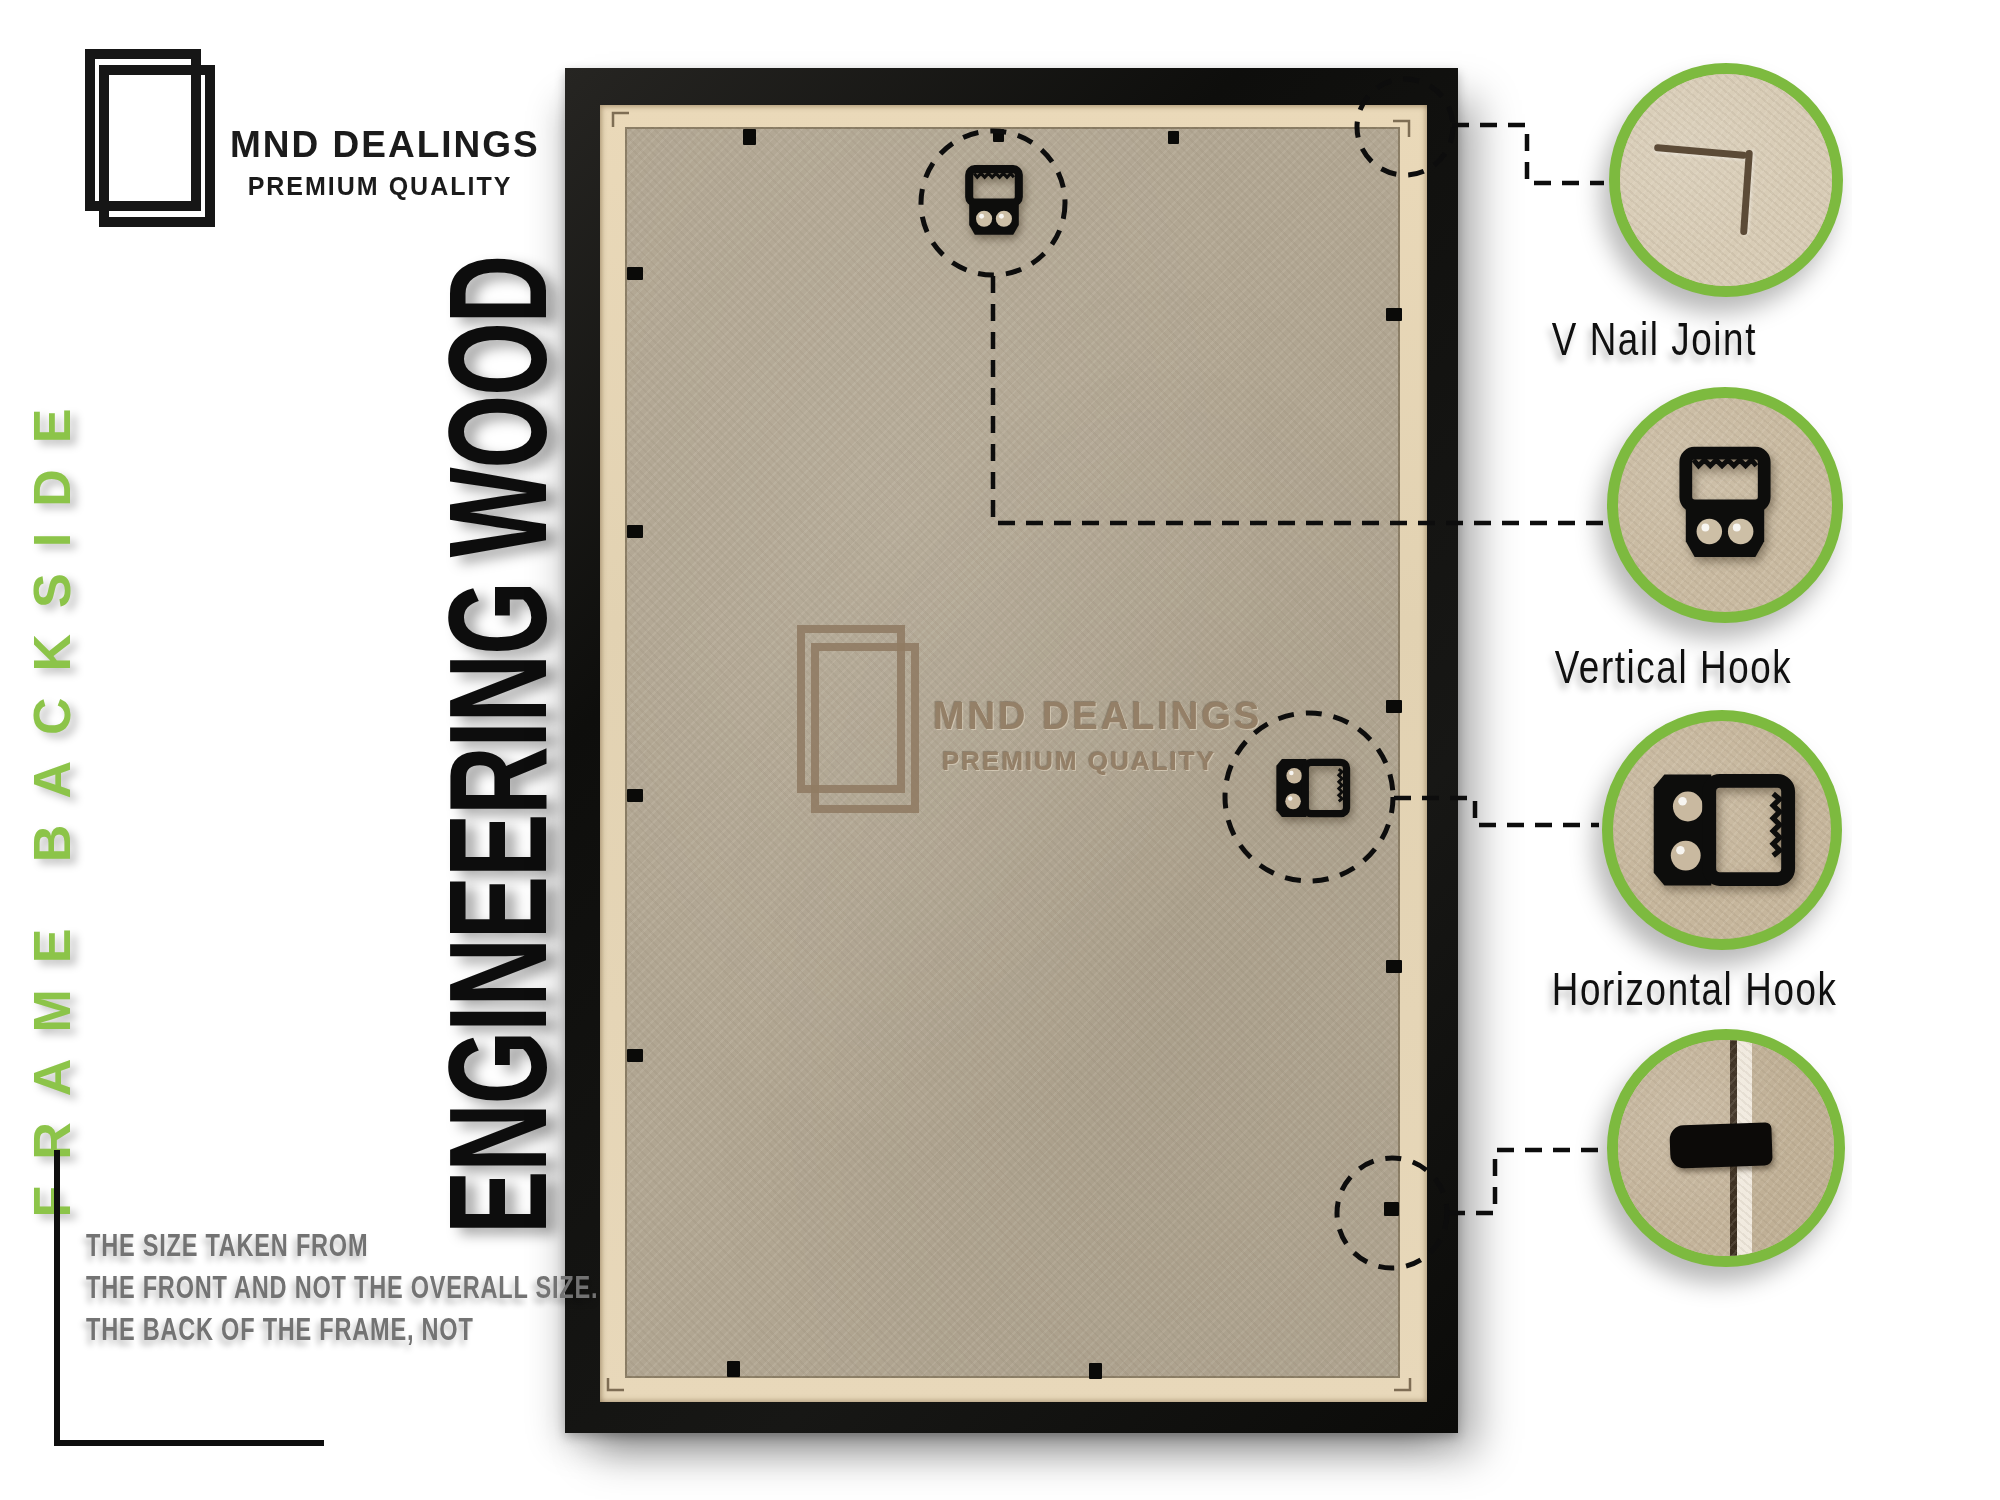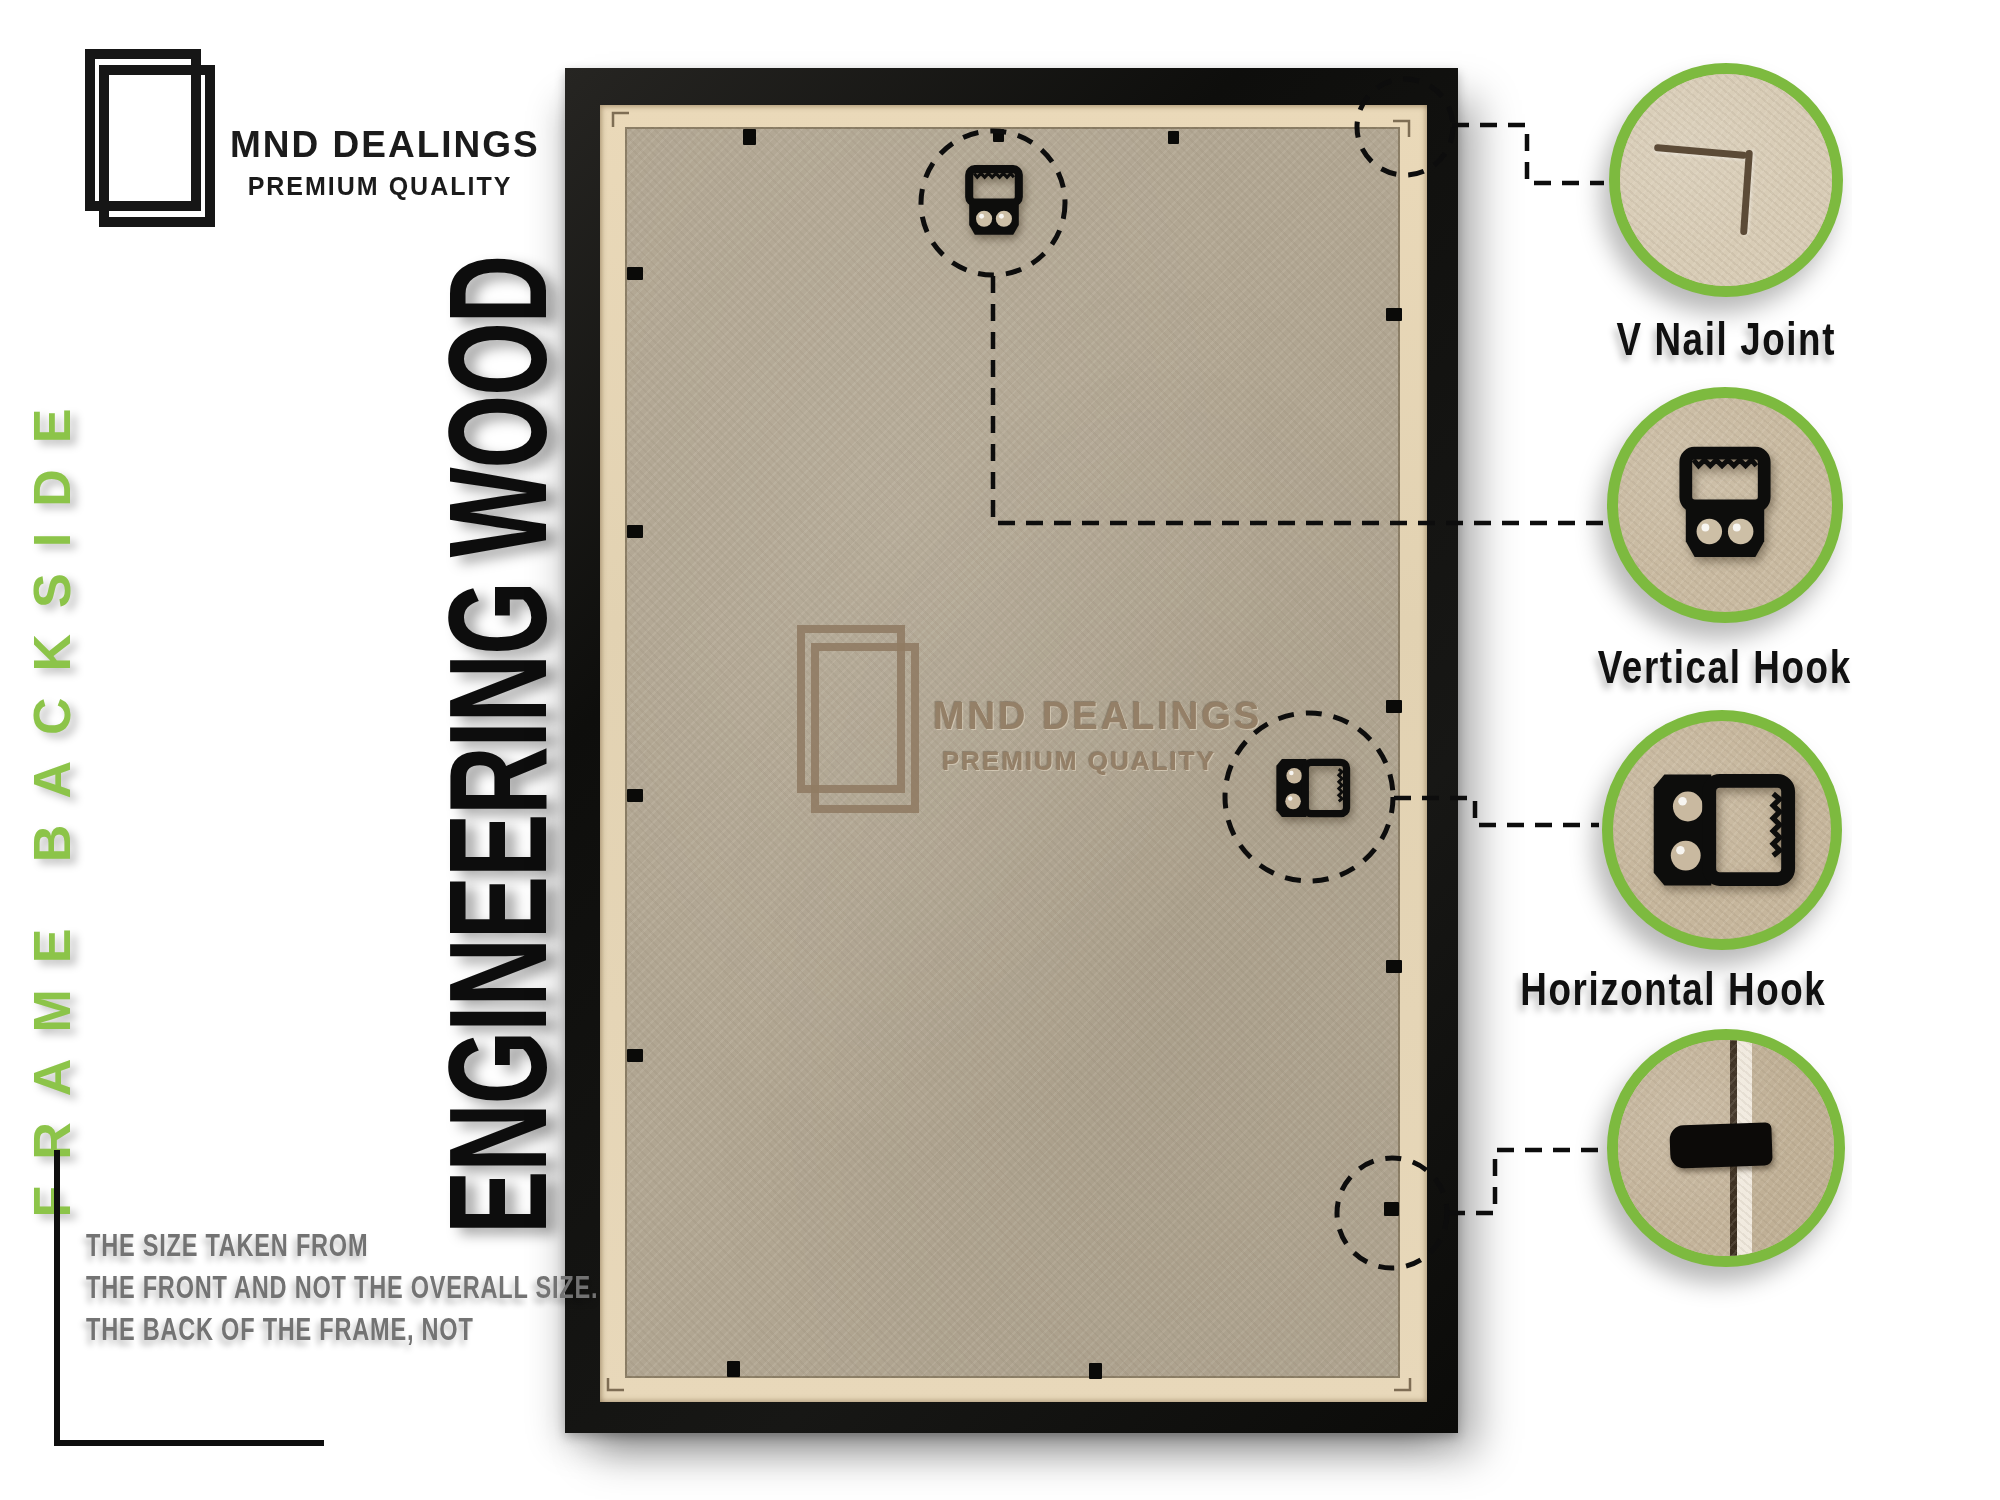--- a/index.html
+++ b/index.html
@@ -57,21 +57,21 @@
 
   
   .overlay{position:absolute;left:0;top:0;pointer-events:none;z-index:6;}
   .dash{fill:none;stroke:#0d0d0d;stroke-width:4.5;stroke-dasharray:17 11;}
   .dash-c{fill:none;stroke:#0d0d0d;stroke-width:5;stroke-dasharray:16 12;}
   .corner-mark{fill:none;stroke:#6b5a42;stroke-width:2.5;opacity:.85;}
 
   
   .callout-ring{position:absolute;border:11px solid #7dba3f;border-radius:50%;overflow:hidden;
     box-shadow:-8px 16px 24px rgba(0,0,0,.28);background:#cabba2;z-index:5;}
-  .callout-label{position:absolute;text-align:center;color:#101010;font-weight:700;
+  .callout-label{position:absolute;text-align:left;color:#101010;font-weight:400;
     white-space:nowrap;z-index:5;}
   .callout-label span{display:inline-block;transform:scaleX(.8);transform-origin:center;
     font-size:46px;letter-spacing:2px;text-shadow:-4px 6px 8px rgba(0,0,0,.25);}
 
   .photo-texture{position:absolute;inset:0;
     background-image:
       radial-gradient(ellipse at 30% 35%,rgba(255,255,255,.10),transparent 55%),
       repeating-linear-gradient(40deg,rgba(120,105,85,.10) 0 2px,transparent 2px 6px),
       repeating-linear-gradient(-50deg,rgba(250,244,230,.10) 0 2px,transparent 2px 7px);}
 
@@ -228,21 +228,21 @@
         <path d="M16 8 h44 v104 h-44 l-10 -12 v-80 z" fill="#0d0d0c"></path>
         <circle cx="38" cy="38" r="14" fill="#c9b9a0"></circle>
           <circle cx="36" cy="84" r="14" fill="#c9b9a0"></circle>
         <circle cx="33" cy="33" r="4" fill="#ffffff" opacity=".85"></circle>
           <circle cx="31" cy="79" r="4" fill="#ffffff" opacity=".85"></circle>
         <rect x="58" y="14" width="74" height="92" rx="10" fill="none" stroke="#0d0d0c" stroke-width="13"></rect>
         <path d="M118 26 l6 5 -6 6 6 6 -6 6 6 6 -6 6 6 6 -6 6 6 6 -6 5" fill="none" stroke="#0d0d0c" stroke-width="5"></path>
       </svg>
     </div>
   </div>
-  <div class="callout-label" style="left:1473px;top:962px;width:400px;">
+  <div class="callout-label" style="left:1516px;top:962px;width:400px;">
     <span>Horizontal Hook</span>
   </div>
 
   <div class="callout-ring" style="left:1607px;top:1029px;width:216px;height:216px;">
     <div class="clipphoto-bg"></div>
     <div class="photo-texture"></div>
     <div class="clipphoto-bar"></div>
   </div>
 
   <div class="note-bracket"></div>

